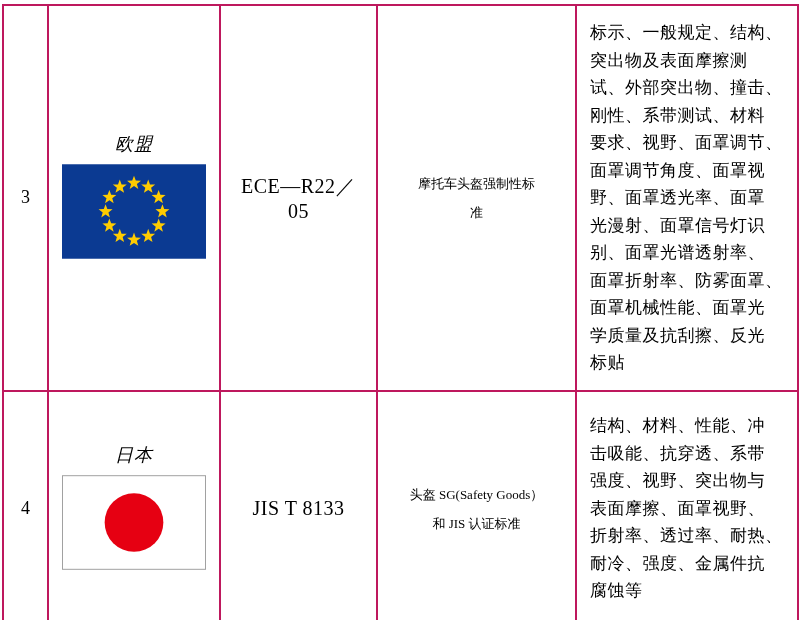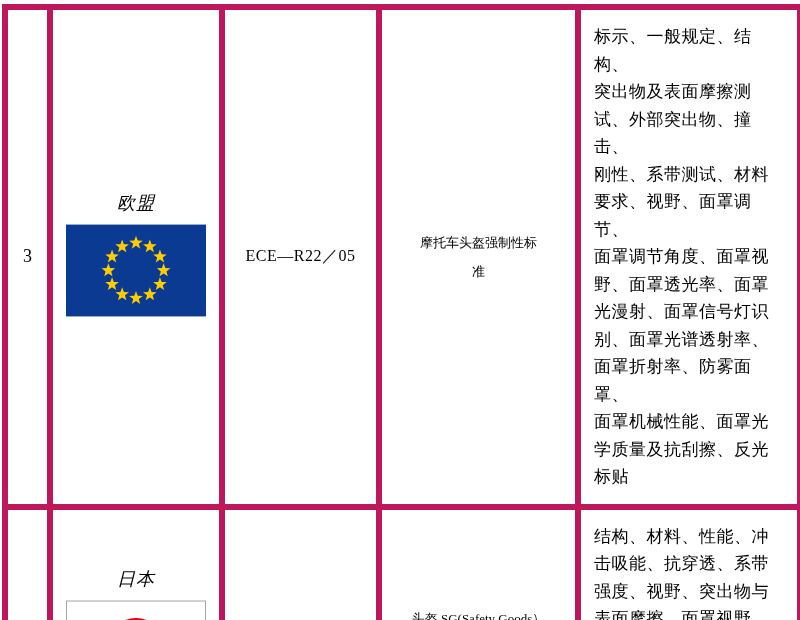--- a/index.html
+++ b/index.html
@@ -17,21 +17,21 @@
     background: #ffffff;
   }
   table.standards {
     border-collapse: collapse;
     table-layout: fixed;
     width: 795px;
     margin: 4px 0 0 2px;
     border: 2px solid #000000;
   }
   table.standards td {
-    border: 6px solid #be185d;
+    border: 2px solid #be185d;
     vertical-align: middle;
     padding: 13px;
     overflow: hidden;
   }
   .c-num {
     text-align: center;
     font-size: 18px;
   }
   .c-region {
     text-align: center;
@@ -41,21 +41,21 @@
     font-size: 18px;
     letter-spacing: 1px;
     margin-bottom: 4px;
   }
   .flag-wrap {
     display: flex;
     justify-content: center;
   }
   .c-code {
     text-align: center;
-    font-size: 16px;
+    font-size: 20px;
     letter-spacing: 0.5px;
     margin-top: 12px;
   }
   .c-name {
     text-align: center;
     font-size: 13px;
     line-height: 29px;
     padding: 2px 4px;
     margin-top: 26px;
   }

